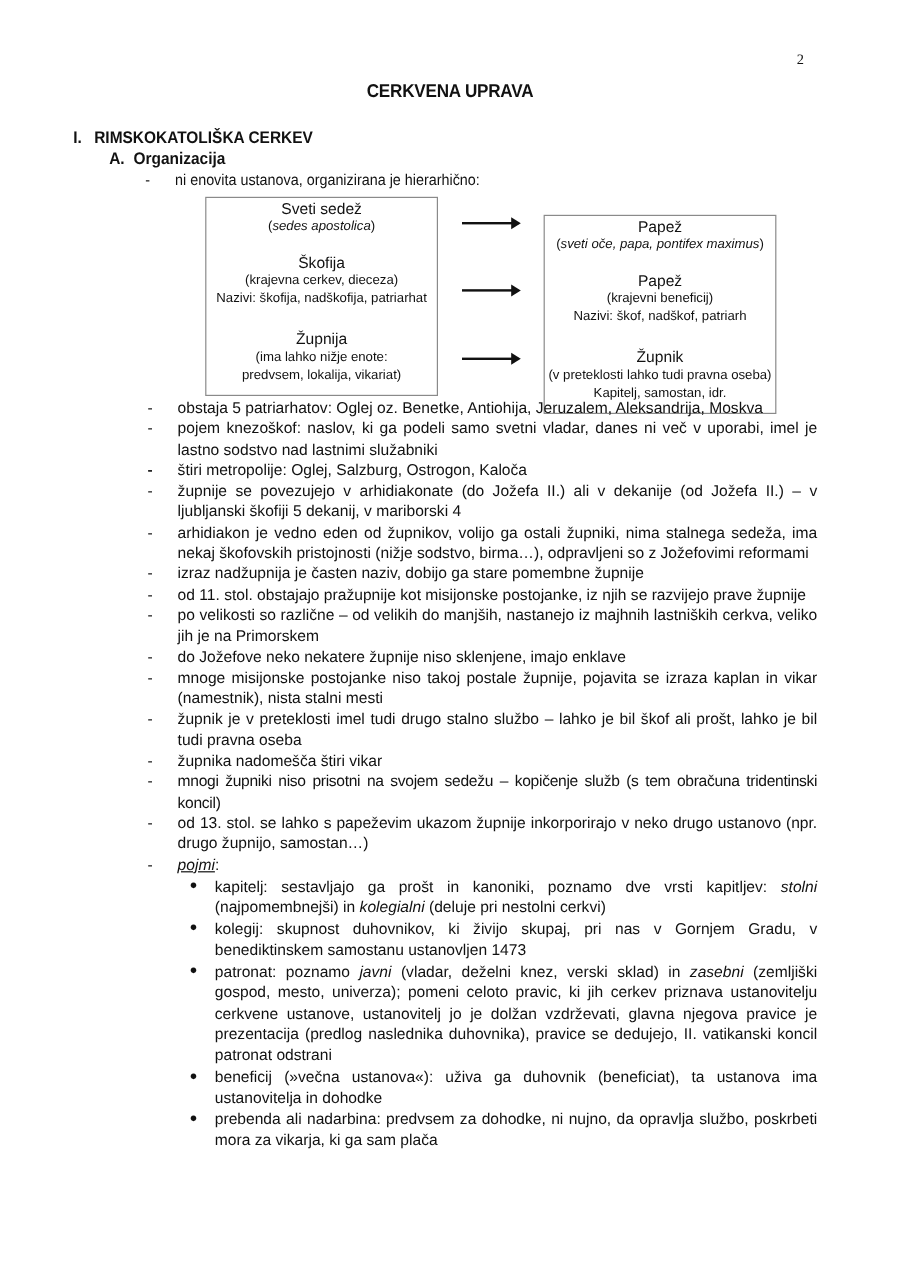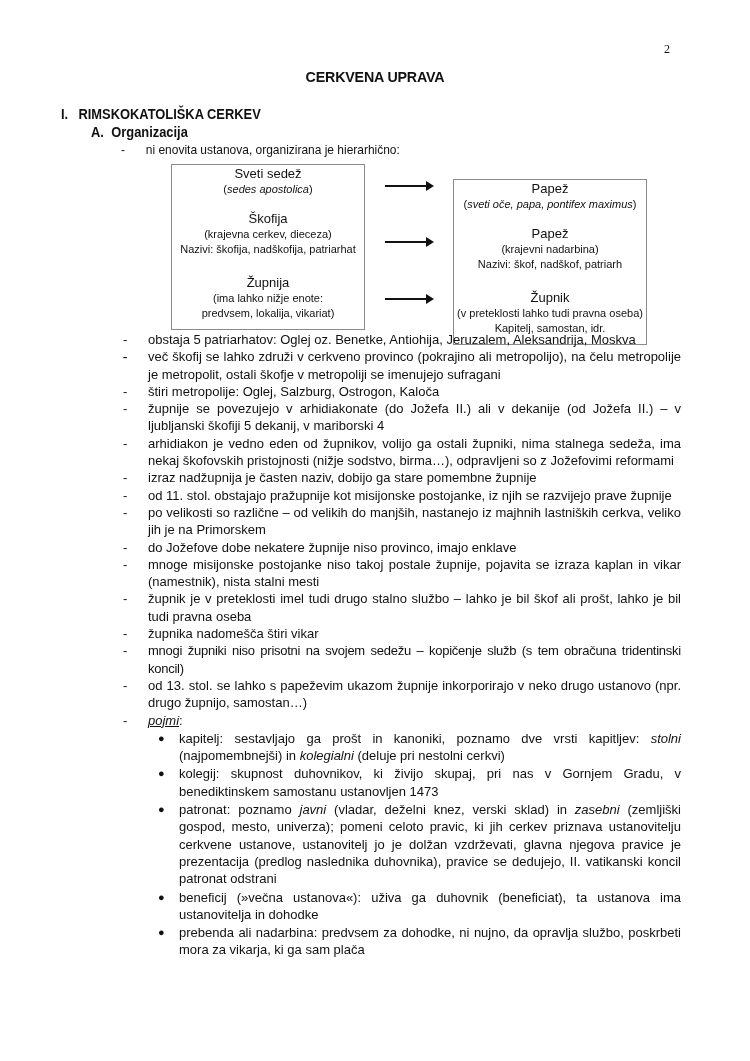--- a/index.html
+++ b/index.html
@@ -70,41 +70,41 @@
 <div class="arrow" style="top:241px"></div>
 <div class="arrow" style="top:298px"></div>
 
 <div class="box right">
   <div class="cell c0">
     <div class="name">Papež</div>
     <div><span>(</span><i>sveti oče, papa, pontifex maximus</i><span>)</span></div>
   </div>
   <div class="cell c1">
     <div class="name">Papež</div>
-    <div>(krajevni nadarbina)</div>
+    <div>(krajevni beneficij)</div>
     <div>Nazivi: škof, nadškof, patriarh</div>
   </div>
   <div class="cell c2">
     <div class="name">Župnik</div>
     <div>(v preteklosti lahko tudi pravna oseba)</div>
     <div>Kapitelj, samostan, idr.</div>
   </div>
 </div>
 
 <div class="list">
   <div class="li"><span class="dash">-</span><span>obstaja 5 patriarhatov: Oglej oz. Benetke, Antiohija, Jeruzalem, Aleksandrija, Moskva</span></div>
+  <div class="li"><span class="dash">-</span><span>pojem knezoškof: naslov, ki ga podeli samo svetni vladar, danes ni več v uporabi, imel je lastno sodstvo nad lastnimi služabniki</span></div>
   <div class="li"><span class="dash">-</span></div>
-  <div class="li"><span class="dash">-</span><span>več škofij se lahko združi v cerkveno provinco (pokrajino ali metropolijo), na čelu metropolije je metropolit, ostali škofje v metropoliji se imenujejo sufragani</span></div>
   <div class="li"><span class="dash">-</span><span>štiri metropolije: Oglej, Salzburg, Ostrogon, Kaloča</span></div>
   <div class="li"><span class="dash">-</span><span>župnije se povezujejo v arhidiakonate (do Jožefa II.) ali v dekanije (od Jožefa II.) – v ljubljanski škofiji 5 dekanij, v mariborski 4</span></div>
   <div class="li"><span class="dash">-</span><span>arhidiakon je vedno eden od župnikov, volijo ga ostali župniki, nima stalnega sedeža, ima nekaj škofovskih pristojnosti (nižje sodstvo, birma…), odpravljeni so z Jožefovimi reformami</span></div>
   <div class="li"><span class="dash">-</span><span>izraz nadžupnija je časten naziv, dobijo ga stare pomembne župnije</span></div>
   <div class="li"><span class="dash">-</span><span>od 11. stol. obstajajo pražupnije kot misijonske postojanke, iz njih se razvijejo prave župnije</span></div>
   <div class="li"><span class="dash">-</span><span>po velikosti so različne – od velikih do manjših, nastanejo iz majhnih lastniških cerkva, veliko jih je na Primorskem</span></div>
-  <div class="li"><span class="dash">-</span><span>do Jožefove dobe nekatere župnije niso provinco, imajo enklave</span></div>
+  <div class="li"><span class="dash">-</span><span>do Jožefove neko nekatere župnije niso sklenjene, imajo enklave</span></div>
   <div class="li"><span class="dash">-</span><span>mnoge misijonske postojanke niso takoj postale župnije, pojavita se izraza kaplan in vikar (namestnik), nista stalni mesti</span></div>
   <div class="li"><span class="dash">-</span><span>župnik je v preteklosti imel tudi drugo stalno službo – lahko je bil škof ali prošt, lahko je bil tudi pravna oseba</span></div>
   <div class="li"><span class="dash">-</span><span>župnika nadomešča štiri vikar</span></div>
   <div class="li sq"><span class="dash">-</span><span>mnogi župniki niso prisotni na svojem sedežu – kopičenje služb (s tem obračuna tridentinski koncil)</span></div>
   <div class="li"><span class="dash">-</span><span>od 13. stol. se lahko s papeževim ukazom župnije inkorporirajo v neko drugo ustanovo (npr. drugo župnijo, samostan…)</span></div>
   <div class="li"><span class="dash">-</span><span class="ul">pojmi</span><span>:</span></div>
 
   <div class="sub"><span class="dot">●</span><span>kapitelj: sestavljajo ga prošt in kanoniki, poznamo dve vrsti kapitljev: </span><i>stolni</i><span> (najpomembnejši) in </span><i>kolegialni</i><span> (deluje pri nestolni cerkvi)</span></div>
   <div class="sub"><span class="dot">●</span><span>kolegij: skupnost duhovnikov, ki živijo skupaj, pri nas v Gornjem Gradu, v benediktinskem samostanu ustanovljen 1473</span></div>
   <div class="sub"><span class="dot">●</span><span>patronat: poznamo </span><i>javni</i><span> (vladar, deželni knez, verski sklad) in </span><i>zasebni</i><span> (zemljiški gospod, mesto, univerza); pomeni celoto pravic, ki jih cerkev priznava ustanovitelju cerkvene ustanove, ustanovitelj jo je dolžan vzdrževati, glavna njegova pravice je prezentacija (predlog naslednika duhovnika), pravice se dedujejo, II. vatikanski koncil patronat odstrani</span></div>

